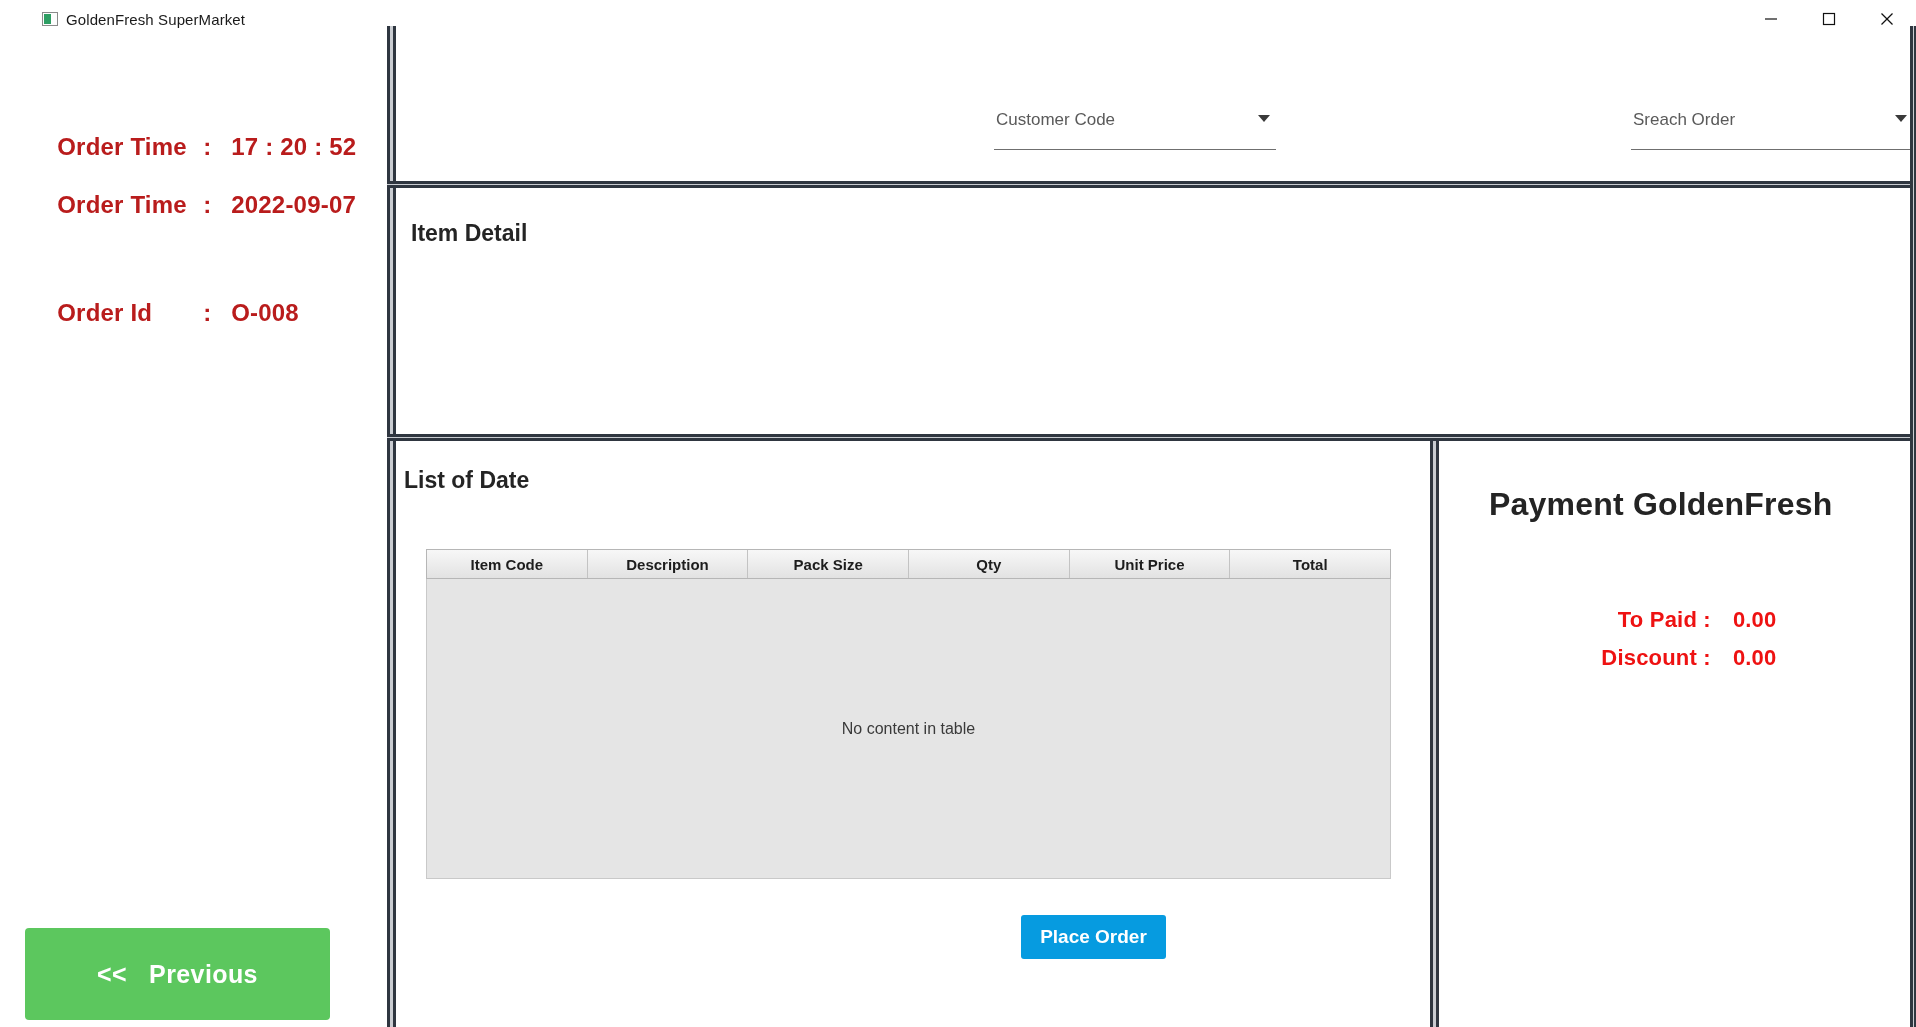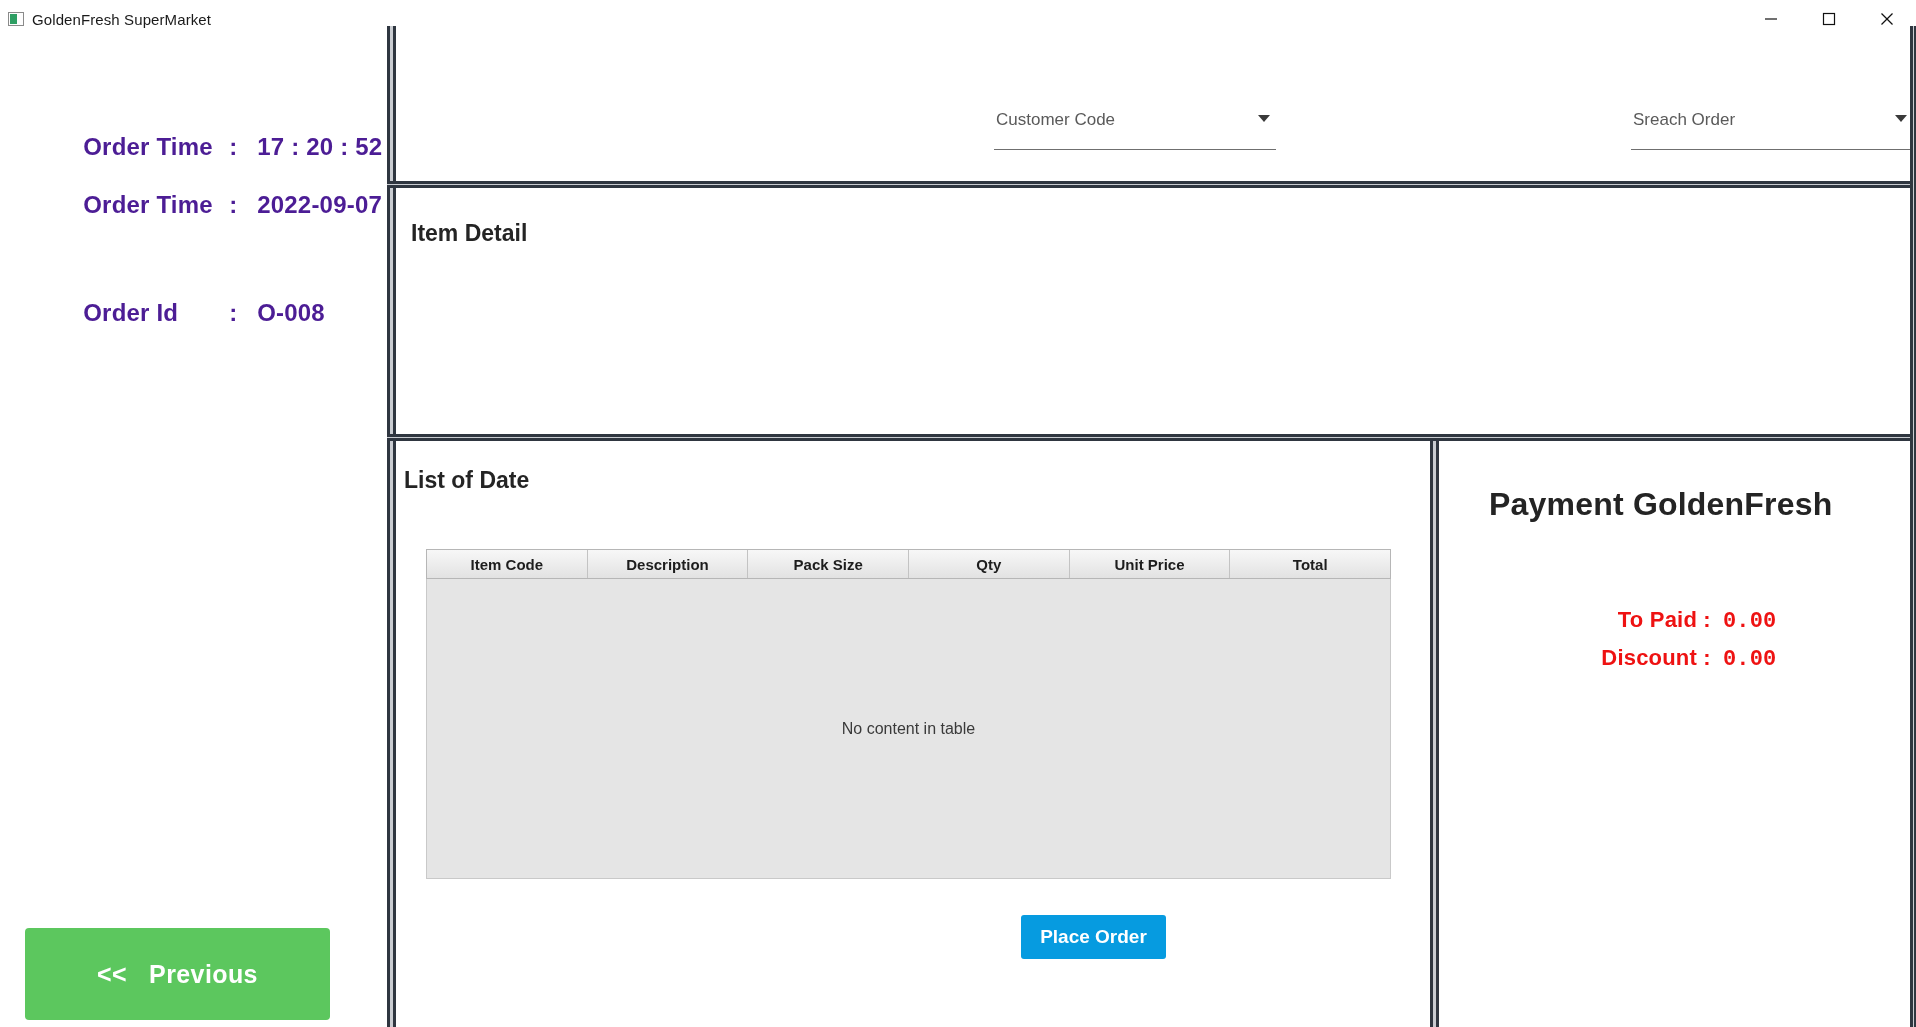--- a/index.html
+++ b/index.html
@@ -7,21 +7,21 @@
     width: 1916px; height: 1027px;
     background: #ffffff;
     font-family: "Liberation Sans", sans-serif;
     overflow: hidden;
   }
   #app { position: relative; width: 1916px; height: 1027px; background: #fff; }
 
   
   .titlebar {
     position: absolute; top: 0; left: 0; width: 1916px; height: 38px;
-    background: #ffffff; display: flex; align-items: center;
+    background: #ffffff; display: flex; align-items: center; padding-left: 34px;
   }
   .tb-icon {
     width: 16px; height: 14px; margin-left: 8px; margin-right: 8px;
     border: 1px solid #8a8a8a; background: #fdfdfd; position: relative;
     display: inline-block; flex: 0 0 auto;
   }
   .tb-icon::before {
     content: ""; position: absolute; left: 1px; top: 1px;
     width: 7px; height: 10px; background: #2e9e63;
   }
@@ -33,22 +33,22 @@
   
   .topbar-track {
     position: absolute; top: 0px; left: 805px; width: 302px; height: 5px;
     background: #262626;
   }
   .topbar-fill { position: absolute; left: 0; top: 0; width: 62px; height: 5px; background: #0a74bd; }
 
   
   .left-col { position: absolute; left: 0; top: 38px; width: 387px; height: 989px; background: #fff; }
   .order-line {
-    position: absolute; left: 42px;
-    font-size: 24px; font-weight: bold; color: #4c1d95; white-space: pre;
+    position: absolute; left: 16px;
+    font-size: 24px; font-weight: bold; color: #b91c1c; white-space: pre;
     letter-spacing: .2px;
   }
   .ol-1 { top: 67px; }
   .ol-2 { top: 125px; }
   .ol-3 { top: 186px; }
   .ol-lbl { display: inline-block; }
   .ol-val { display: inline-block; }
   .ol-1 .ol-lbl { width: 146px; }
   .ol-2 .ol-lbl { width: 146px; }
   .ol-3 .ol-lbl { width: 146px; margin-top: 47px; }
@@ -161,21 +161,21 @@
   .pay-panel { position: absolute; left: 1439px; top: 441px; width: 477px; height: 586px; background: #fff; }
   .pay-title {
     position: absolute; left: 50px; top: 45px;
     font-size: 32px; font-weight: bold; color: #242424; letter-spacing: .2px;
   }
   .pay-row {
     position: absolute; font-size: 22px; font-weight: bold; color: #ee1212;
     white-space: pre; letter-spacing: .2px;
   }
   .pay-row .pr-lbl { display: inline-block; text-align: right; }
-  .pay-row .pr-val { display: inline-block; margin-left: 12px; font-family: Liberation Mono, monospace; }
+  .pay-row .pr-val { display: inline-block; margin-left: 22px; }
   .pay-paid { left: 112px; top: 140px; }
   .pay-disc { left: 112px; top: 178px; }
   .pay-paid .pr-lbl { width: 122px; }
   .pay-disc .pr-lbl { width: 122px; }
 
   
   .frame-right {
     position: absolute; right: 0; top: 26px; width: 6px; height: 1001px;
     background: linear-gradient(to right, #2f3640 0%, #2f3640 45%, #c9ccd1 45%, #c9ccd1 75%, #2f3640 75%);
   }

